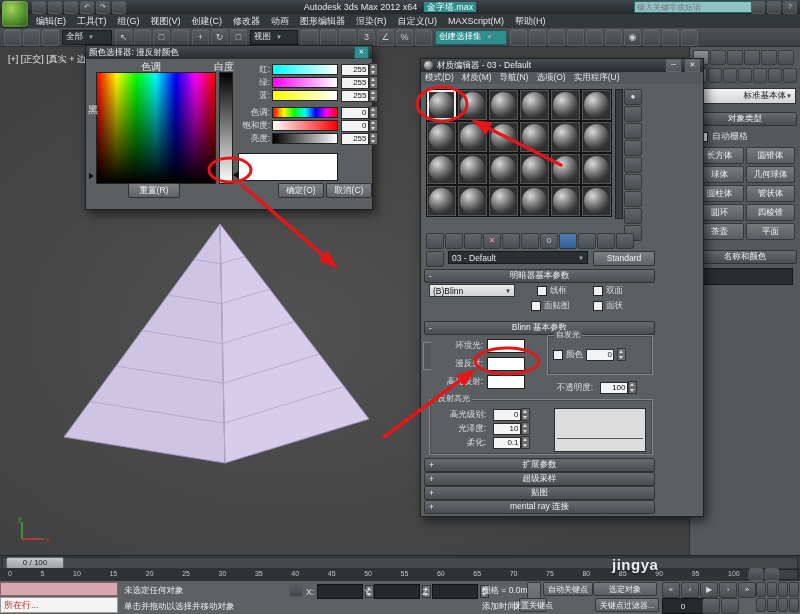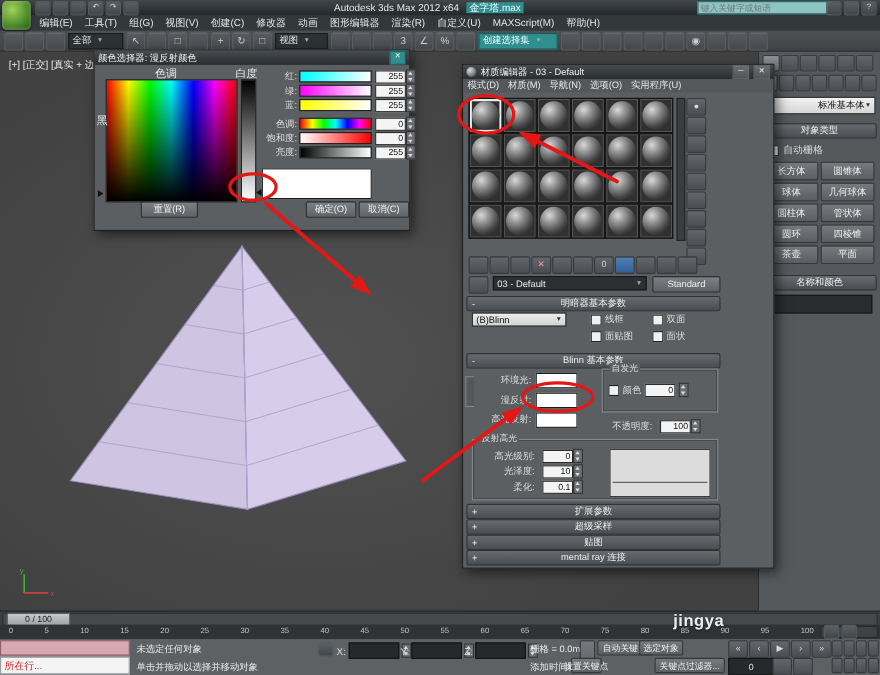--- a/index.html
+++ b/index.html
@@ -345,21 +345,21 @@
     </div>
     <div class="coord" style="left:422px;top:3px">
       <span>Z:</span>
       <input class="coordfield" style="">
         <span class="spinar"></span>
     </div>
     <div class="stext" style="left:482px;top:4px">栅格 = 0.0mm</div>
     <div class="stext" style="left:482px;top:20px">添加时间标记</div>
     <div class="sbtn" style="left:527px;top:1px;width:14px;height:30px"></div>
     <div class="sbtn" style="left:543px;top:1px;width:50px">自动关键点</div>
-    <div class="sbtn" style="left:581px;top:1px;width:40px">选定对象</div>
+    <div class="sbtn" style="left:593px;top:1px;width:64px">选定对象</div>
     <div class="sbtn" style="left:519px;top:17px;width:28px">设置关键点</div>
     <div class="sbtn" style="left:595px;top:17px;width:64px">关键点过滤器...</div>
     <div class="pbrow" style="left:662px;top:1px">
         <div class="pbtn">«</div>
         <div class="pbtn">‹</div>
         <div class="pbtn">▶</div>
         <div class="pbtn">›</div>
         <div class="pbtn">»</div>
       </div>
     <div class="pbrow" style="left:662px;top:17px">
@@ -561,21 +561,21 @@
         <span class="arr">▼</span>
       </div>
       <div class="cbrow" style="left:116px;top:201px">
           <div class="cb"></div>
           <span>线框</span>
         </div>
       <div class="cbrow" style="left:172px;top:201px">
           <div class="cb"></div>
           <span>双面</span>
         </div>
-      <div class="cbrow" style="left:116px;top:216px">
+      <div class="cbrow" style="left:110px;top:216px">
           <div class="cb"></div>
           <span>面贴图</span>
         </div>
       <div class="cbrow" style="left:172px;top:216px">
           <div class="cb"></div>
           <span>面状</span>
         </div>
 
       <div class="rhead merhead" style="top:237px">
         <span class="pm">-</span>

